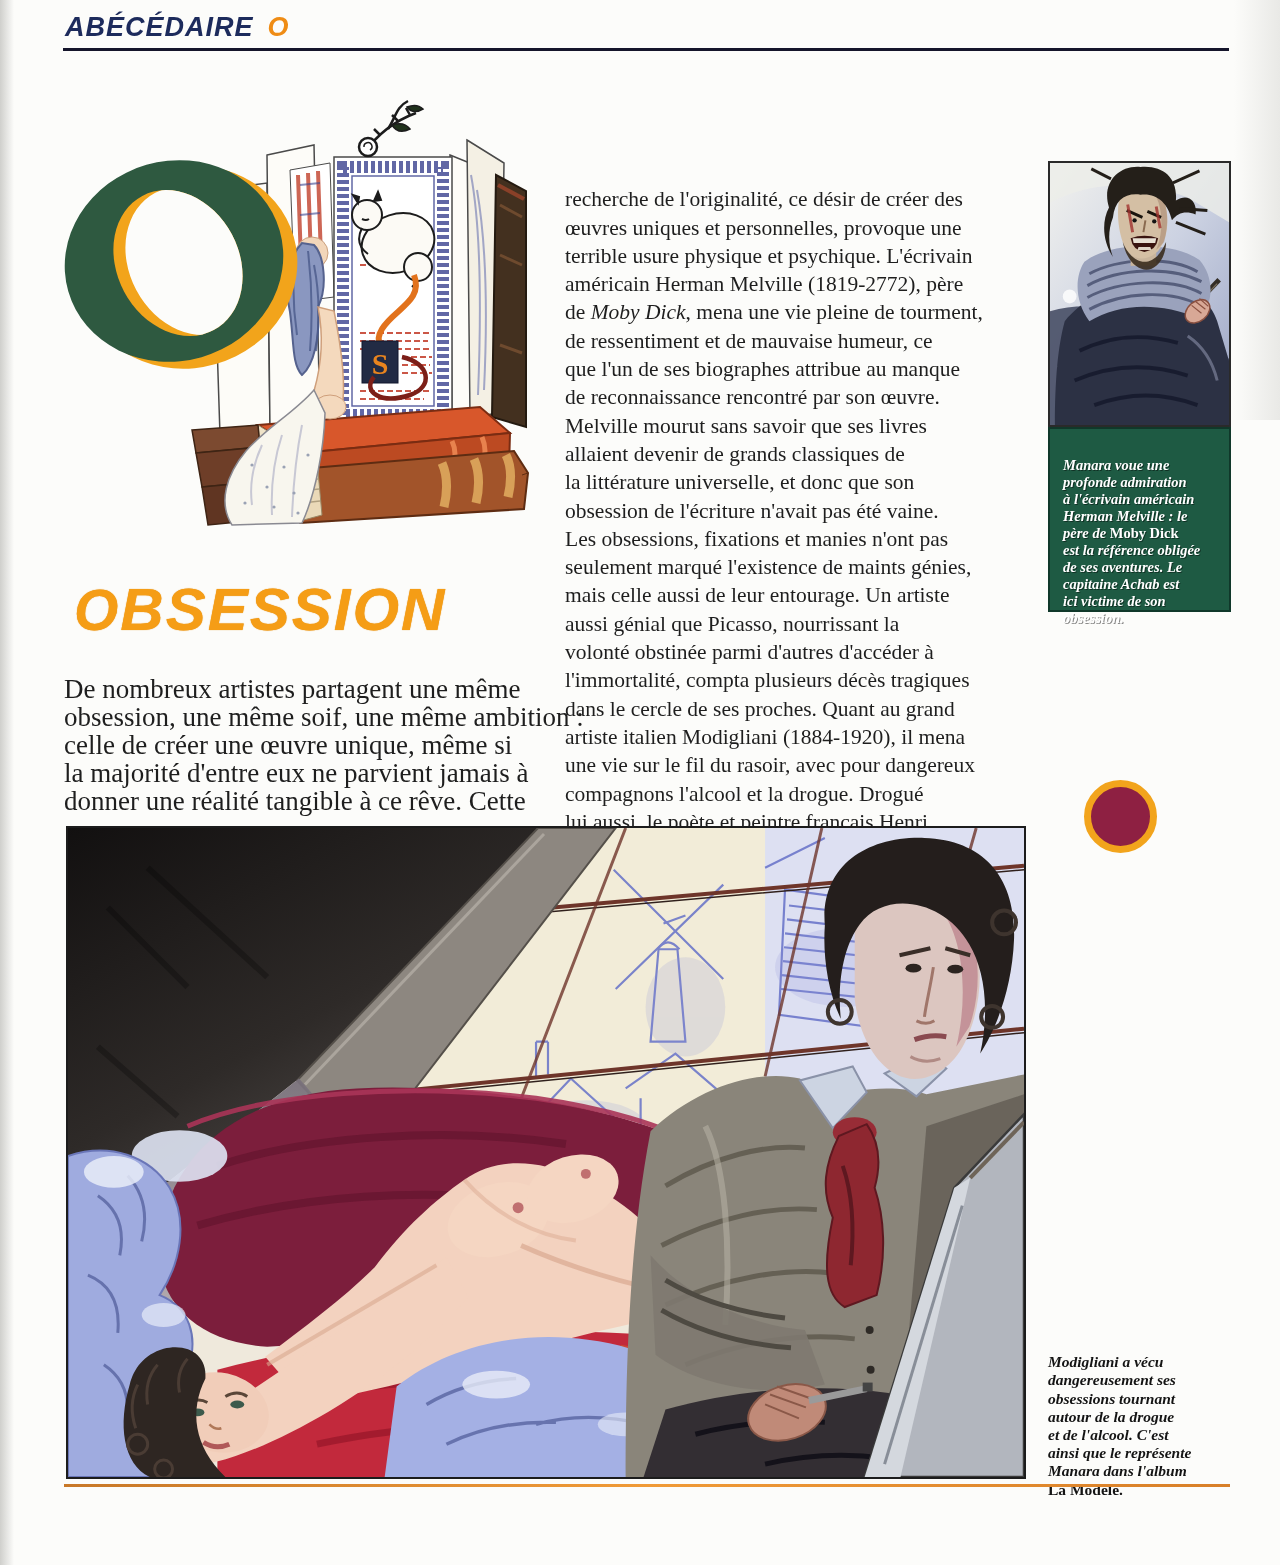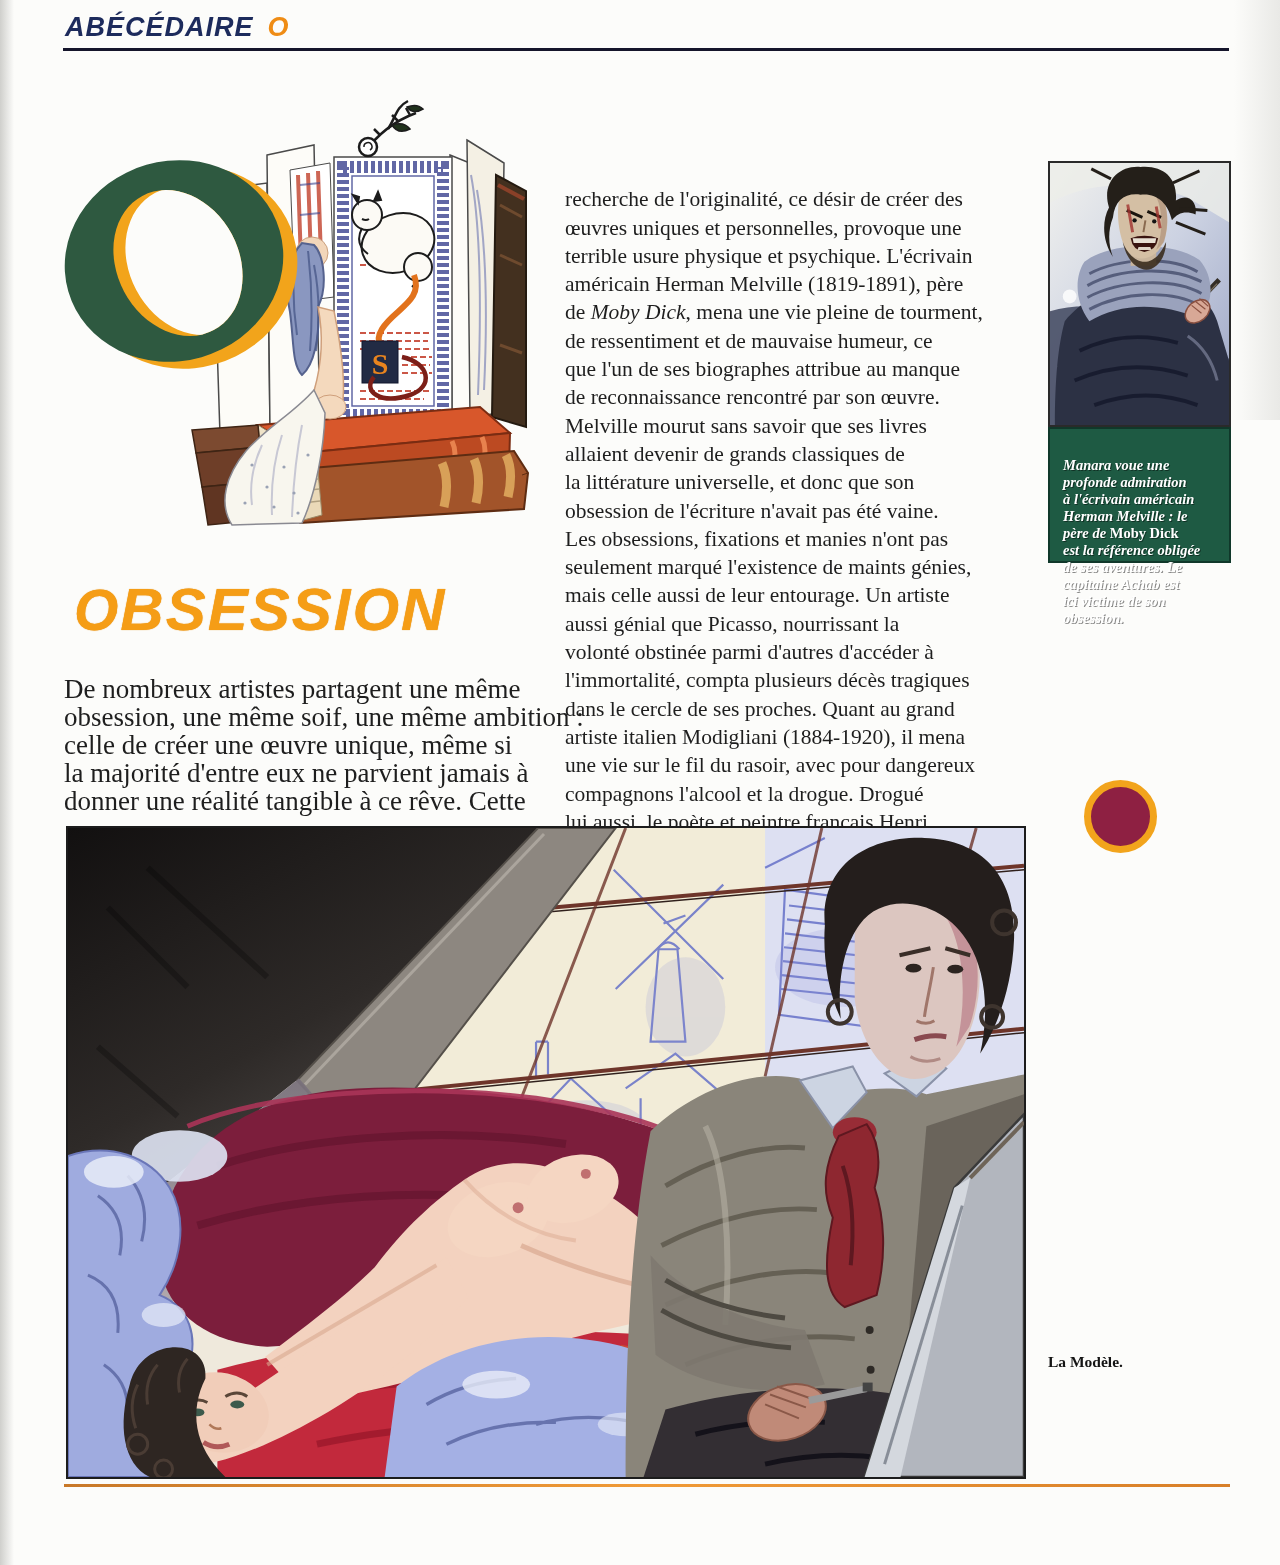--- a/index.html
+++ b/index.html
@@ -34,21 +34,21 @@
   .intro { position:absolute; left:64px; top:648px; width:520px;
     font-size:27px; line-height:28px; white-space:pre-line; }
   .article { position:absolute; left:565px; top:157px; width:485px;
     font-size:21.5px; line-height:28.3px; white-space:pre-line; }
   .article .it { font-style:italic; }
 
   
   .ahab-fig { position:absolute; left:1048px; top:161px; width:183px; height:266px;
     border:2px solid #2a2a2a; box-sizing:border-box; background:#c6ccdc; }
   .ahab-fig svg { display:block; width:100%; height:100%; }
-  .green-box { position:absolute; left:1048px; top:427px; width:183px; height:136px;
+  .green-box { position:absolute; left:1048px; top:427px; width:183px; height:185px;
     box-sizing:border-box; background:#1e5a43; border:2px solid #10382a;
     padding:11px 8px 8px 13px; color:#fff;
     font-weight:bold; font-style:italic; font-size:14.5px; line-height:17px;
     white-space:pre-line; text-shadow:1px 1px 0 rgba(0,0,0,.45); }
   .green-box .up { font-style:normal; }
 
   
   .deco-circle { position:absolute; left:1084px; top:780px; width:73px; height:73px;
     box-sizing:border-box; border-radius:50%;
     background:#8e2042; border:7px solid #f2a41c; }
@@ -200,21 +200,21 @@
   <p class="intro">De nombreux artistes partagent une même
 obsession, une même soif, une même ambition :
 celle de créer une œuvre unique, même si
 la majorité d'entre eux ne parvient jamais à
 donner une réalité tangible à ce rêve. Cette</p>
 
   <div class="article">
     <span>recherche de l'originalité, ce désir de créer des
 œuvres uniques et personnelles, provoque une
 terrible usure physique et psychique. L'écrivain
-américain Herman Melville (1819-1891), père
+américain Herman Melville (1819-2772), père
 de </span><span class="it">Moby Dick</span><span>, mena une vie pleine de tourment,
 de ressentiment et de mauvaise humeur, ce
 que l'un de ses biographes attribue au manque
 de reconnaissance rencontré par son œuvre.
 Melville mourut sans savoir que ses livres
 allaient devenir de grands classiques de
 la littérature universelle, et donc que son
 obsession de l'écriture n'avait pas été vaine.
 Les obsessions, fixations et manies n'ont pas
 seulement marqué l'existence de maints génies,
@@ -468,18 +468,25 @@
       <g>
         <polygon points="890,362 960,288 960,653 800,653" fill="#b2b6be" stroke="#3a3a3a" stroke-width="2.5"></polygon>
         <polygon points="890,362 906,352 836,653 800,653" fill="#d4d8de"></polygon>
         <path d="M898,380 L820,640" stroke="#888e98" stroke-width="3"></path>
         <path d="M906,352 L960,296" stroke="#6e6458" stroke-width="4"></path>
       </g>
     </svg>
   </figure>
 
   <div class="bottom-caption">
-    <span class="up">La Modèle.</span>
+    <span>Modigliani a vécu
+dangereusement ses
+obsessions tournant
+autour de la drogue
+et de l'alcool. C'est
+ainsi que le représente
+Manara dans l'album
+</span><span class="up">La Modèle.</span>
   </div>
 
   <div class="bottom-rule"></div>
 
 </div>
 
 </body></html>

